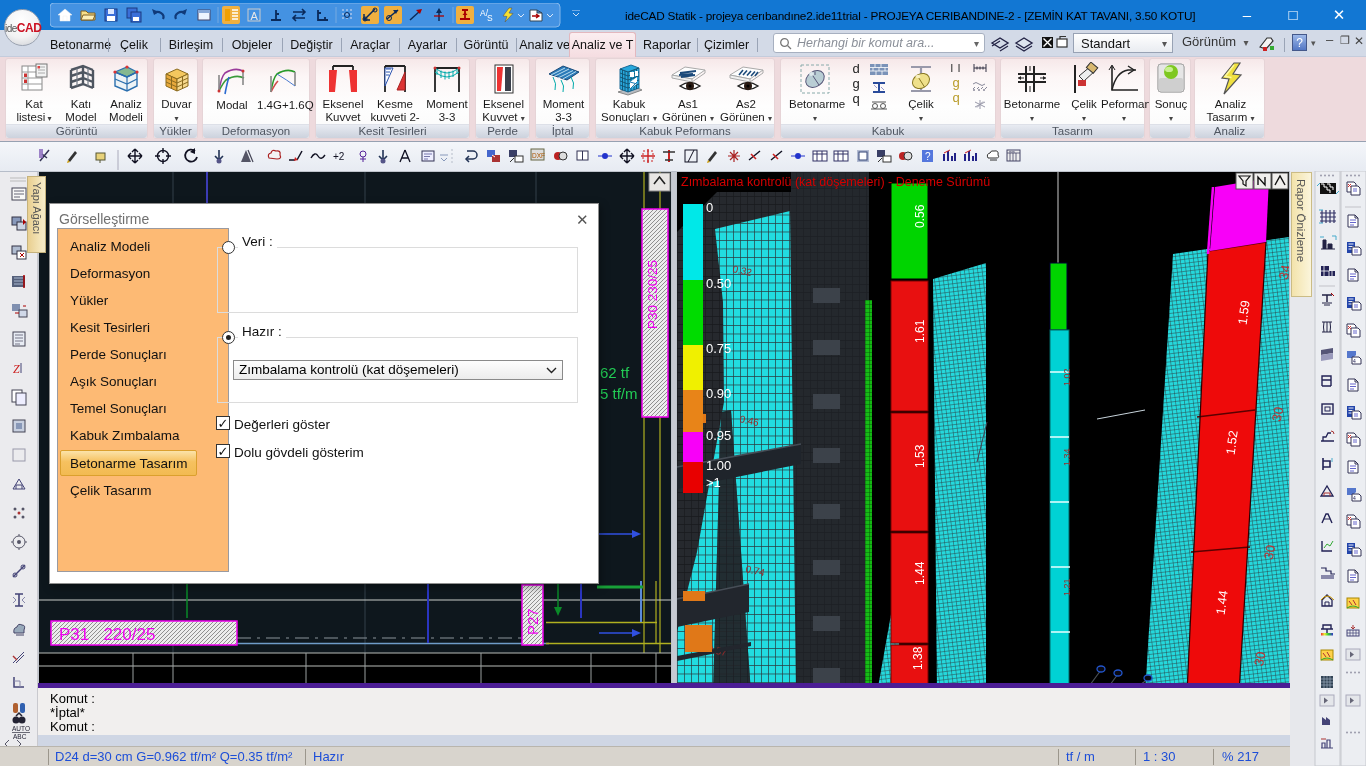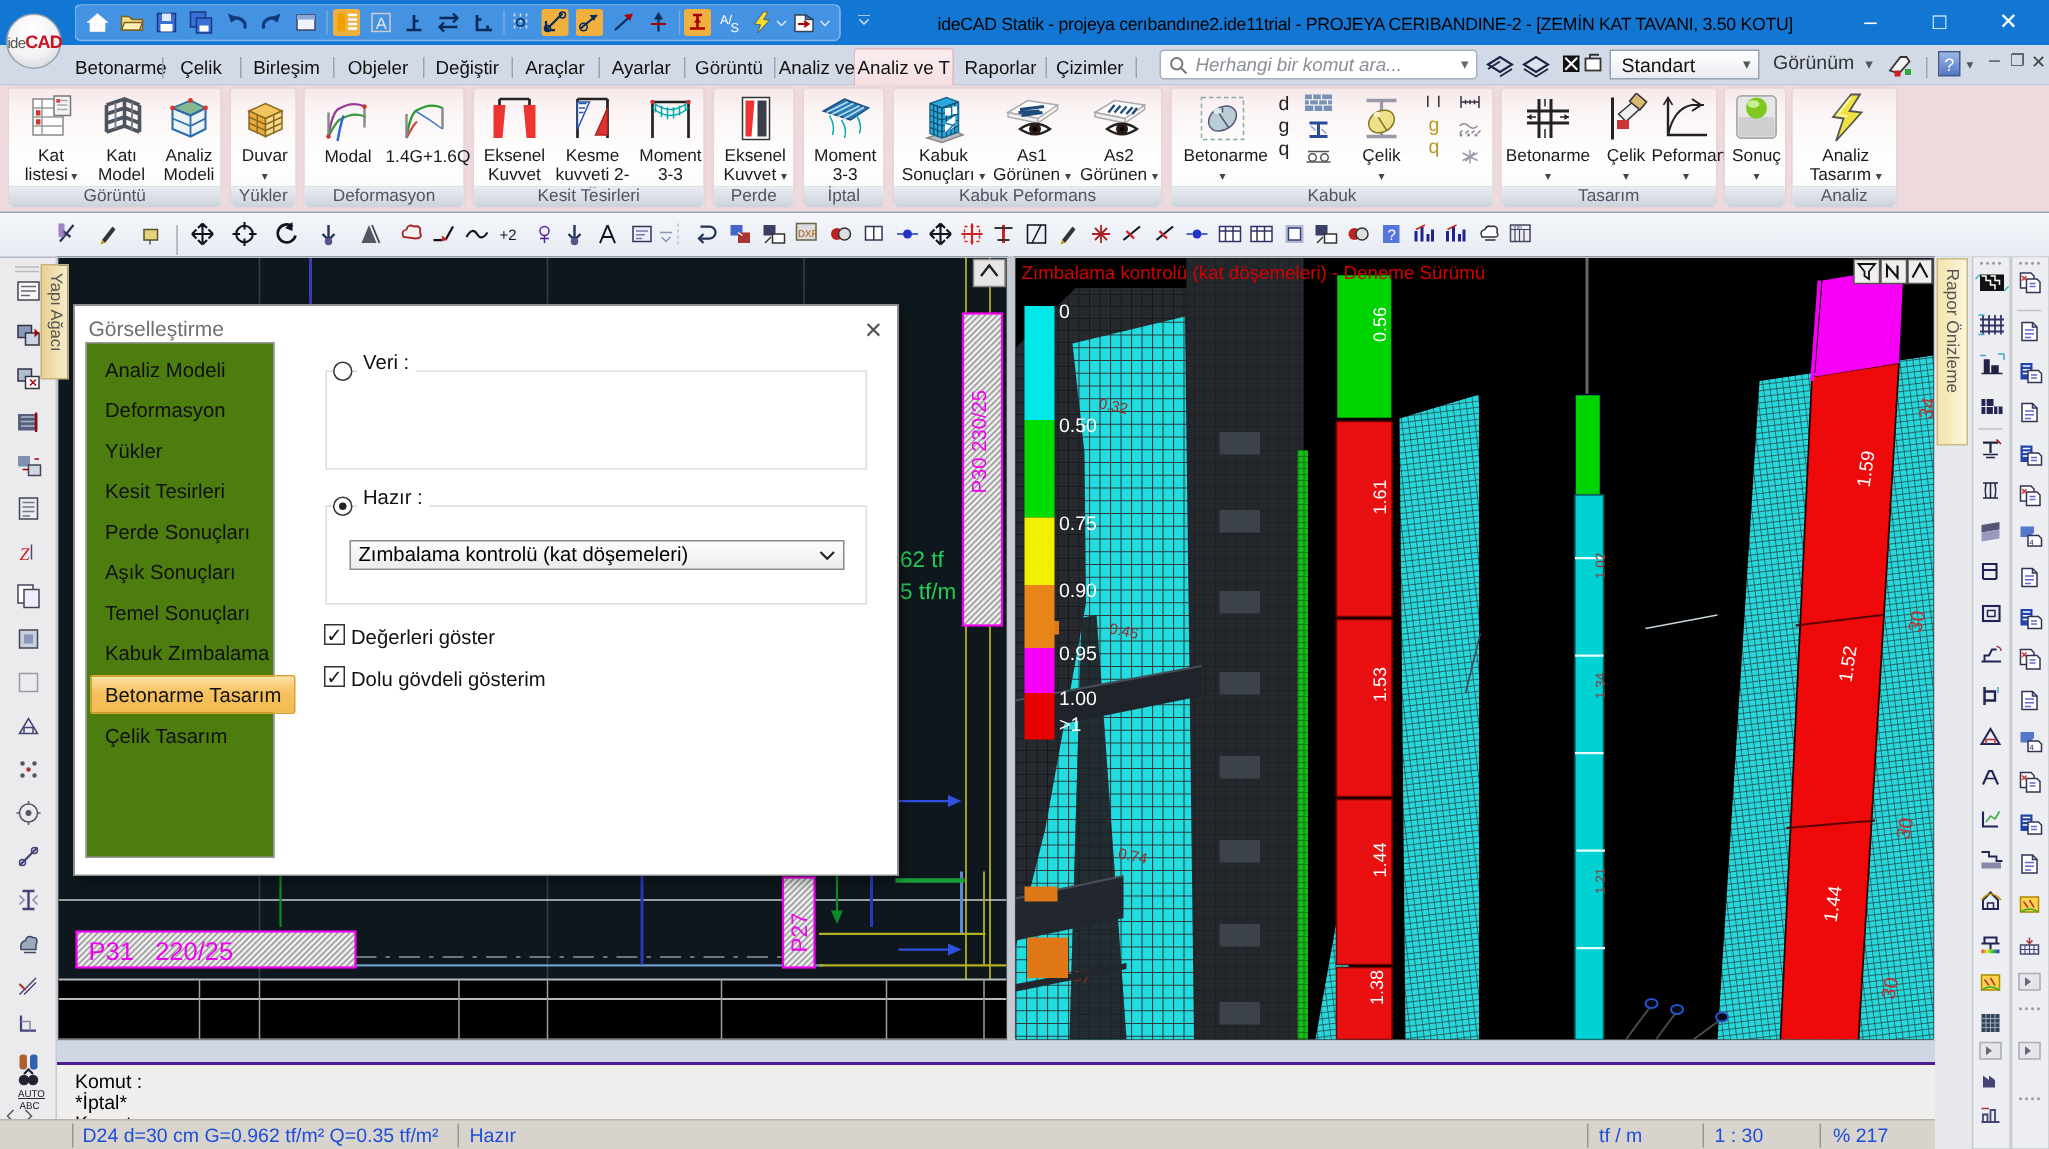--- a/index.html
+++ b/index.html
@@ -26,31 +26,31 @@
 #yapitab{left:27px;top:176px;width:19px;height:77px;background:linear-gradient(90deg,#e9cf90,#f8eecb);border:1px solid #c5b27c;z-index:5}
 #yapitab span{position:absolute;left:3px;top:5px;writing-mode:vertical-lr;font-size:11px;color:#555;white-space:nowrap}
 #cad{left:38px;top:171px;width:634px;height:523px;background:#0e171d;border:1px solid #bfc4cc}
 #view3d{left:676px;top:171px;width:614px;height:523px;background:#000;border:1px solid #bfc4cc}
 #rightpanel{left:1290px;top:171px;width:76px;height:595px;background:#e7e8ec}
 #raportab{left:1291px;top:172px;width:21px;height:125px;background:linear-gradient(90deg,#f3e3ab,#fbf5dc);border:1px solid #cbbc85}
 #raportab span{position:absolute;left:3px;top:6px;writing-mode:vertical-lr;font-size:11.5px;color:#555;white-space:nowrap}
 #dialog{left:49px;top:203px;width:550px;height:381px;background:#fff;border:1px solid #8f8f8f;box-shadow:2px 3px 8px rgba(0,0,0,.35);z-index:40}
 #dlg-title{left:9px;top:7px;font-size:14px;color:#707070}
 #dlg-close{left:526px;top:7px;font-size:15px;color:#555}
-#dlg-list{left:7px;top:24px;width:126px;height:344px;border:1px solid #9a9aa0;background:#4d7c0f}
+#dlg-list{left:7px;top:24px;width:172px;height:344px;border:1px solid #9a9aa0;background:#fdba74}
 .li{position:absolute;left:2px;width:137px;height:26px;line-height:26px;padding-left:10px;font-size:13.5px;color:#111;white-space:nowrap}
 #li-sel{position:absolute;left:2px;top:221px;width:137px;height:26px;background:linear-gradient(#fbe3a9,#f6c15f 45%,#f2ba52);border:1px solid #dba02e;border-radius:2px;line-height:25px;padding-left:9px;font-size:13.5px;color:#111}
 .grpbox{position:absolute;border:1px solid #dcdcdc}
 .radio{position:absolute;width:13px;height:13px;border:1px solid #333;border-radius:50%;background:#fff}
 .radio.on:after{content:"";position:absolute;left:3px;top:3px;width:5px;height:5px;border-radius:50%;background:#222}
 .rlabel{position:absolute;font-size:13.5px;color:#111;white-space:nowrap;background:#fff;padding:0 4px}
 .combo{position:absolute;height:20px;border:1px solid #8a8a8a;font-size:13.5px;line-height:18px;padding-left:5px;white-space:nowrap}
 .cb{position:absolute;width:14px;height:14px;border:1px solid #333;background:#fff;font-size:13px;line-height:13px;text-align:center;color:#111}
 .cblabel{position:absolute;font-size:13.5px;color:#111;white-space:nowrap}
-#cmdarea{left:38px;top:708px;width:1252px;height:52px;background:#f1efee;border-top:2px solid #4c1d95}
+#cmdarea{left:38px;top:683px;width:1252px;height:52px;background:#f1efee;border-top:5px solid #4c1d95}
 #cmdarea div{margin-left:12px;font-size:13px;color:#000;line-height:14px;padding-top:0px}
 #statusbar{left:0;top:746px;width:1290px;height:25px;background:#d8d4cd;border-top:1px solid #b9b5ad;font-size:13px;color:#1d4ed8}
 .stsep{position:absolute;top:2px;height:16px;width:1px;background:#9b968c}
 .sttext{position:absolute;top:2px;white-space:nowrap}
 </style></head>
 <body>
 
 <div class="abs" id="titlebar"></div>
 <div class="abs" id="qat"></div>
 <svg class="abs" style="left:50px;top:3px" width="530" height="25" viewBox="0 0 530 25">

